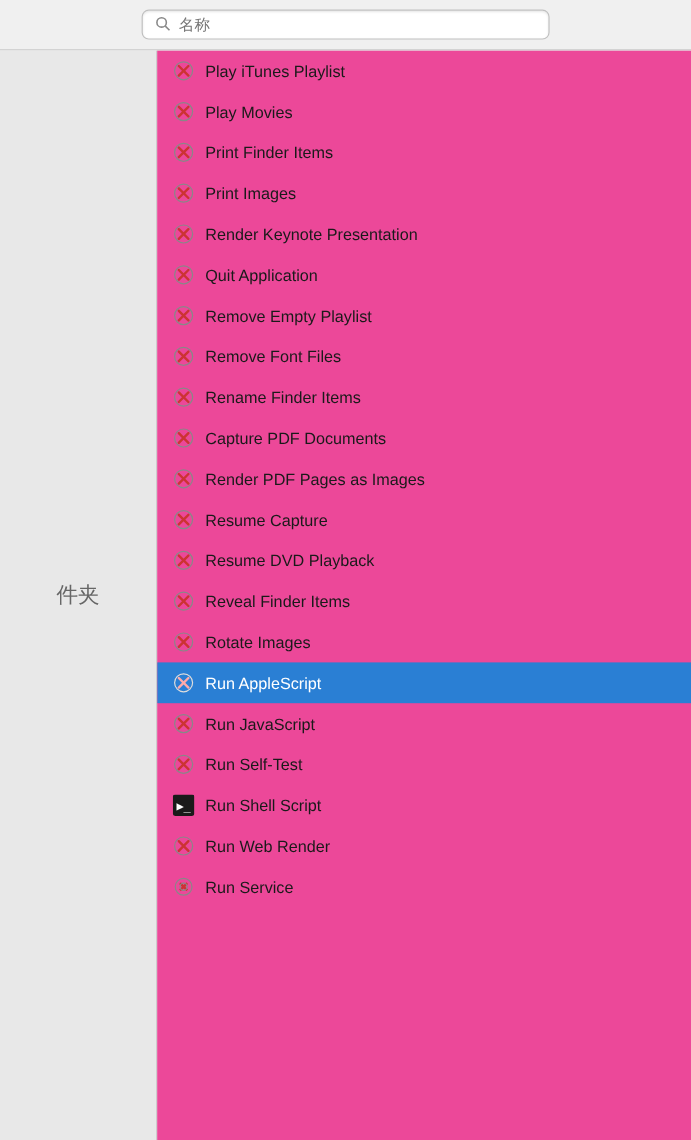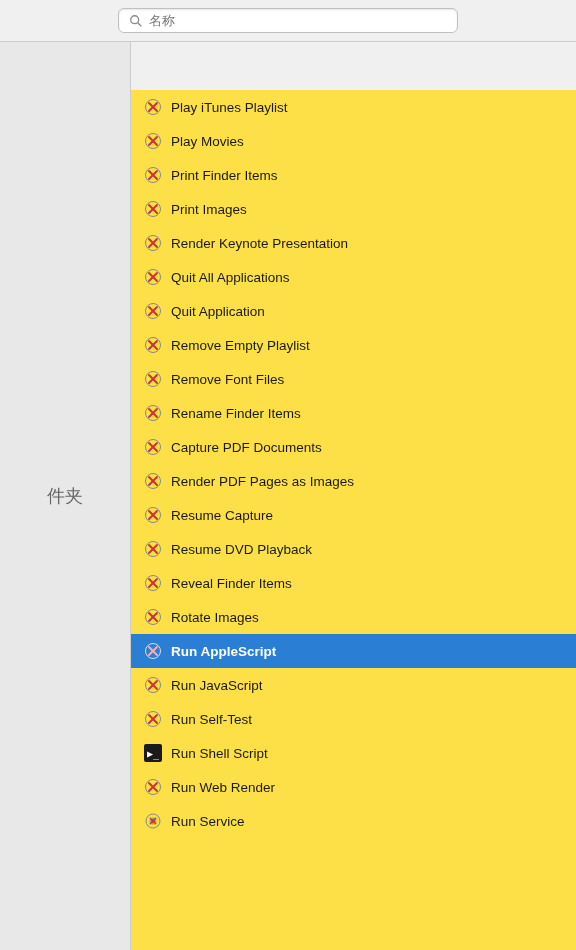--- a/index.html
+++ b/index.html
@@ -22,21 +22,21 @@
       background: #f0f0f0;
       padding: 8px 12px;
       border-bottom: 1px solid #ccc;
       display: flex;
       align-items: center;
       justify-content: center;
     }
 
     .search-container {
       display: flex;
-      align-items: flex-end;
+      align-items: flex-start;
       background: white;
       border: 1px solid #c0c0c0;
       border-radius: 6px;
       padding: 4px 10px;
       width: 340px;
       box-shadow: inset 0 1px 2px rgba(0,0,0,0.1);
     }
 
     .search-icon-svg {
       width: 14px;
@@ -67,40 +67,38 @@
       border-right: 1px solid #ccc;
       display: flex;
       align-items: center;
       justify-content: center;
       font-size: 18px;
       color: #666;
     }
 
     .list-panel {
       flex: 1;
-      background: #fde047;
+      background: #ec4899;
       overflow-y: auto;
-      margin-top: 48px;
     }
 
     .list-item {
       display: flex;
       align-items: center;
       padding: 5px 12px;
       font-size: 13.5px;
       color: #1a1a1a;
       cursor: pointer;
       min-height: 34px;
       border-bottom: none;
     }
 
     .list-item.selected {
       background: #2a7fd4;
       color: white;
-      font-weight: bold;
     }
 
     .item-icon {
       width: 20px;
       height: 20px;
       margin-right: 8px;
       flex-shrink: 0;
       display: flex;
       align-items: center;
       justify-content: center;
@@ -189,30 +187,20 @@
         <span>Render Keynote Presentation</span>
       </div>
       <div class="list-item">
         <div class="item-icon">
           <svg width="18" height="18" viewBox="0 0 18 18">
       <circle cx="9" cy="9" r="7.5" fill="none" stroke="#888888" stroke-width="1"></circle>
       <line x1="5" y1="5" x2="13" y2="13" stroke="#cc3333" stroke-width="2" stroke-linecap="round"></line>
       <line x1="13" y1="5" x2="5" y2="13" stroke="#cc3333" stroke-width="2" stroke-linecap="round"></line>
     </svg>
         </div>
-        <span>Quit All Applications</span>
-      </div>
-      <div class="list-item">
-        <div class="item-icon">
-          <svg width="18" height="18" viewBox="0 0 18 18">
-      <circle cx="9" cy="9" r="7.5" fill="none" stroke="#888888" stroke-width="1"></circle>
-      <line x1="5" y1="5" x2="13" y2="13" stroke="#cc3333" stroke-width="2" stroke-linecap="round"></line>
-      <line x1="13" y1="5" x2="5" y2="13" stroke="#cc3333" stroke-width="2" stroke-linecap="round"></line>
-    </svg>
-        </div>
         <span>Quit Application</span>
       </div>
       <div class="list-item">
         <div class="item-icon">
           <svg width="18" height="18" viewBox="0 0 18 18">
       <circle cx="9" cy="9" r="7.5" fill="none" stroke="#888888" stroke-width="1"></circle>
       <line x1="5" y1="5" x2="13" y2="13" stroke="#cc3333" stroke-width="2" stroke-linecap="round"></line>
       <line x1="13" y1="5" x2="5" y2="13" stroke="#cc3333" stroke-width="2" stroke-linecap="round"></line>
     </svg>
         </div>

